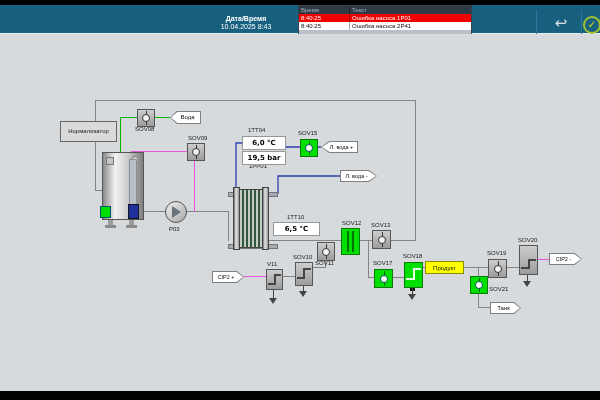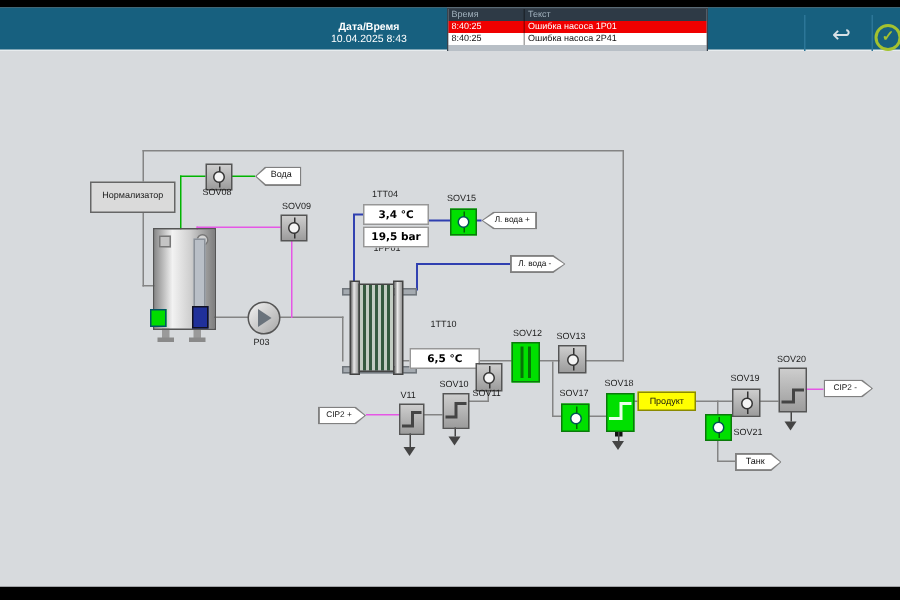--- a/index.html
+++ b/index.html
@@ -184,24 +184,24 @@
   <span class="vlabel" style="left:169px;top:226px">P03</span>
 
   <div class="hx-bar" style="top:192px"></div>
   <div class="hx-bar" style="top:244px"></div>
   <div class="hx-pack"></div>
   <div class="hx-plate" style="left:233px"></div>
   <div class="hx-plate" style="left:262px"></div>
   <span class="slabel" style="left:249px;top:163px">1PP01</span>
 
   <span class="slabel" style="left:248px;top:127px">1TT04</span>
-  <div class="vbox" style="left:242px;top:136px;width:42px;height:12px;line-height:12px">3,4 °C</div>
+  <div class="vbox" style="left:242px;top:136px;width:42px;height:12px;line-height:12px">6,0 °C</div>
   <div class="vbox" style="left:242px;top:151px;width:42px;height:12px;line-height:12px">19,5 bar</div>
   <span class="slabel" style="left:287px;top:214px">1TT10</span>
-  <div class="vbox" style="left:273px;top:232px;width:45px;height:12px;line-height:12px">6,5 °C</div>
+  <div class="vbox" style="left:273px;top:222px;width:45px;height:12px;line-height:12px">6,5 °C</div>
 
   <div class="valve" style="left:137px;top:109px;width:16px;height:16px">
     <span class="vstem"></span>
       <span class="vcirc"></span>
   </div>
   <span class="vlabel" style="left:135px;top:126px">SOV08</span>
 
   <div class="valve" style="left:187px;top:143px;width:16px;height:16px">
     <span class="vstem"></span>
       <span class="vcirc"></span>

